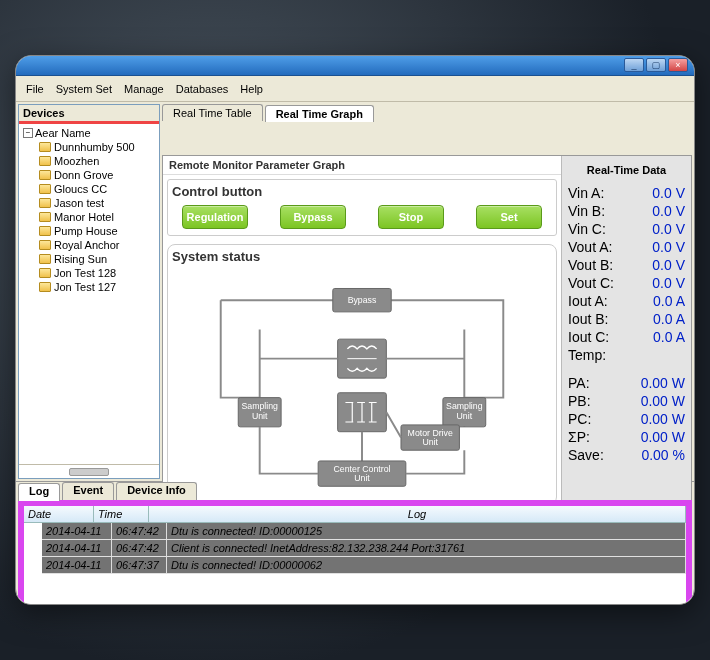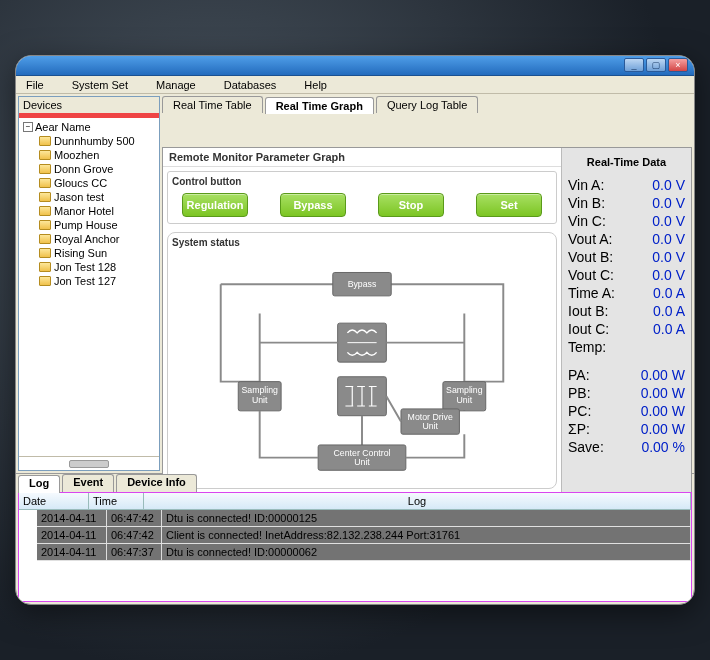--- a/index.html
+++ b/index.html
@@ -17,34 +17,34 @@
   }
   .win-controls { position: absolute; right: 6px; top: 2px; display: flex; gap: 2px; }
   .win-btn {
     width: 20px; height: 14px; background: linear-gradient(#bcd6f3,#6fa0d8);
     border: 1px solid #2a5a99; border-radius: 2px; font-size: 9px; color: #1a3a66;
     display: flex; align-items: center; justify-content: center; cursor: pointer;
   }
   .win-btn.close { background: linear-gradient(#f5a0a0,#d34545); color: #fff; }
 
   .menubar {
-    height: 18px; background: #ece9d8; border-bottom: 1px solid #c0bba8;
-    display: flex; align-items: center; padding: 0 4px; gap: 16px;
+    height: 26px; background: #ece9d8; border-bottom: 1px solid #c0bba8;
+    display: flex; align-items: center; padding: 0 4px; gap: 0;
   }
   .menubar span { padding: 0 6px; cursor: default; }
 
   .main-area { display: flex; height: 380px; border-bottom: 1px solid #999; }
 
   .sidebar {
     width: 142px; background: #fff; border: 1px solid #7b9ebd; margin: 2px;
     display: flex; flex-direction: column;
   }
   .sidebar-title {
-    padding: 2px 4px; border-bottom: 5px solid #ef4444; background: #ece9d8;
-    font-weight: normal;
+    padding: 2px 4px; border-bottom: 3px solid #ef4444; background: #ece9d8;
+    font-weight: bold;
   }
   .tree { flex: 1; overflow: auto; padding: 2px; }
   .tree-root { padding: 1px 2px; display: flex; align-items: center; gap: 2px; }
   .tree-icon { width: 10px; height: 10px; border: 1px solid #777; font-size: 8px; line-height: 8px; text-align: center; }
   .tree-children { padding-left: 18px; }
   .tree-item { display: flex; align-items: center; gap: 3px; padding: 1px 0; white-space: nowrap; cursor: default; }
   .folder-icon {
     width: 12px; height: 10px; background: linear-gradient(#fde79a,#f0c14b);
     border: 1px solid #b58c1f; border-radius: 1px; flex-shrink: 0;
   }
@@ -60,21 +60,21 @@
   }
   .tab.active { background: #fff; font-weight: bold; position: relative; top: 1px; }
 
   .panel {
     flex: 1; background: #fff; border: 1px solid #999; display: flex; margin-top: 34px;
   }
   .panel-left { flex: 1; display: flex; flex-direction: column; }
   .panel-header { padding: 3px 6px; font-weight: bold; color: #333; border-bottom: 1px solid #ddd; }
 
   .control-section { border: 1px solid #ccc; margin: 4px; padding: 4px; border-radius: 3px; }
-  .section-label { font-size: 10px; color: #333; margin-bottom: 4px; font-weight: bold; }
+  .section-label { font-size: 13px; color: #333; margin-bottom: 4px; font-weight: bold; }
   .control-buttons { display: flex; gap: 32px; justify-content: space-around; padding: 2px 10px; }
   .ctrl-btn {
     flex: 1; max-width: 90px; height: 24px;
     background: linear-gradient(#a8e063,#7cc523);
     border: 1px solid #5a9a1a; border-radius: 4px; color: #fff; font-weight: bold;
     display: flex; align-items: center; justify-content: center; cursor: pointer;
     box-shadow: inset 0 1px 0 rgba(255,255,255,.4);
   }
 
   .diagram-section { flex: 1; margin: 4px; border: 1px solid #ccc; border-radius: 8px; padding: 4px; }
@@ -89,21 +89,21 @@
   }
   .rt-title { text-align: center; font-weight: bold; padding: 4px 0 8px; }
   .rt-row { display: flex; justify-content: space-between; padding: 1px 2px; font-size: 14px; }
   .rt-val { color: #0020c8; }
   .rt-gap { height: 10px; }
 
   .bottom { height: 128px; display: flex; flex-direction: column; margin: 0 2px 2px; }
   .btabs { display: flex; height: 18px; }
   .btab { padding: 1px 10px; border: 1px solid #999; border-bottom: none; background: #ece9d8; margin-right: 2px; border-radius: 3px 3px 0 0; cursor: pointer; font-weight: bold; }
   .btab.active { background: #fff; font-weight: bold; position: relative; top: 1px; }
-  .log-grid { flex: 1; background: #fff; border: 1px solid #d946ef; overflow: hidden; }
+  .log-grid { flex: 1; background: #fff; border: 6px solid #d946ef; overflow: hidden; font-style: italic; }
   .log-head { display: flex; background: linear-gradient(#f5fafe,#d6e9f7); border-bottom: 1px solid #9bb; }
   .log-head div { padding: 2px 4px; border-right: 1px solid #9bb; }
   .lh-date { width: 70px; } .lh-time { width: 55px; } .lh-log { flex: 1; text-align: center; }
   .log-row { display: flex; border-bottom: 1px solid #e0e0e0; background: #737373; margin-left: 18px; }
   .log-row div { padding: 2px 4px; border-right: 1px solid #ddd; white-space: nowrap; overflow: hidden; }
   .lc-date { width: 70px; } .lc-time { width: 55px; } .lc-log { flex: 1; }
 </style>
 </head>
 <body>
 
@@ -182,21 +182,20 @@
       </div>
       <div class="sidebar-scroll">
         <div class="scroll-thumb"></div>
       </div>
     </div>
 
     <div class="content">
       <div class="tabs">
         <div class="tab">Real Time Table</div>
         <div class="tab active">Real Time Graph</div>
-        <div class="tab">Query Log Table</div>
       </div>
       <div class="panel">
         <div class="panel-left">
           <div class="panel-header">Remote Monitor Parameter Graph</div>
 
           <div class="control-section">
             <div class="section-label">Control button</div>
             <div class="control-buttons">
               <div class="ctrl-btn">Regulation</div>
               <div class="ctrl-btn">Bypass</div>
@@ -266,21 +265,21 @@
               </div>
               <div class="rt-row">
                 <span>Vout B:</span>
                 <span class="rt-val">0.0 V</span>
               </div>
               <div class="rt-row">
                 <span>Vout C:</span>
                 <span class="rt-val">0.0 V</span>
               </div>
               <div class="rt-row">
-                <span>Time A:</span>
+                <span>Iout A:</span>
                 <span class="rt-val">0.0 A</span>
               </div>
               <div class="rt-row">
                 <span>Iout B:</span>
                 <span class="rt-val">0.0 A</span>
               </div>
               <div class="rt-row">
                 <span>Iout C:</span>
                 <span class="rt-val">0.0 A</span>
               </div>

